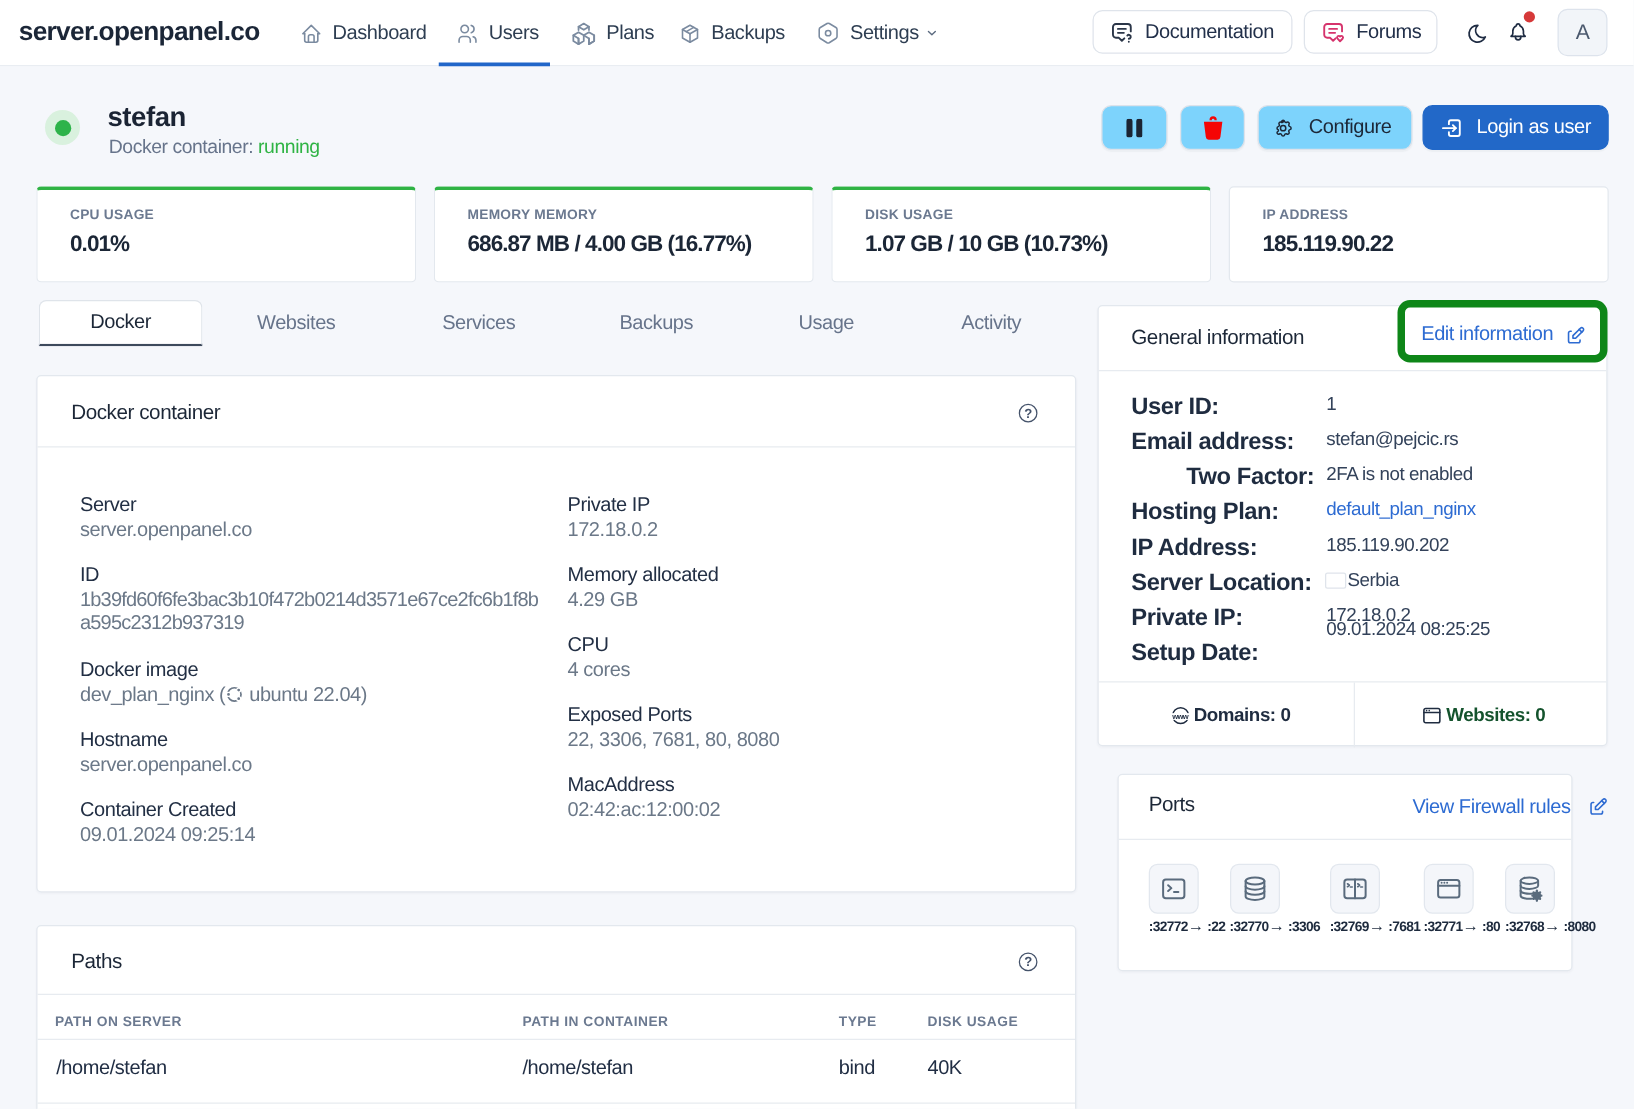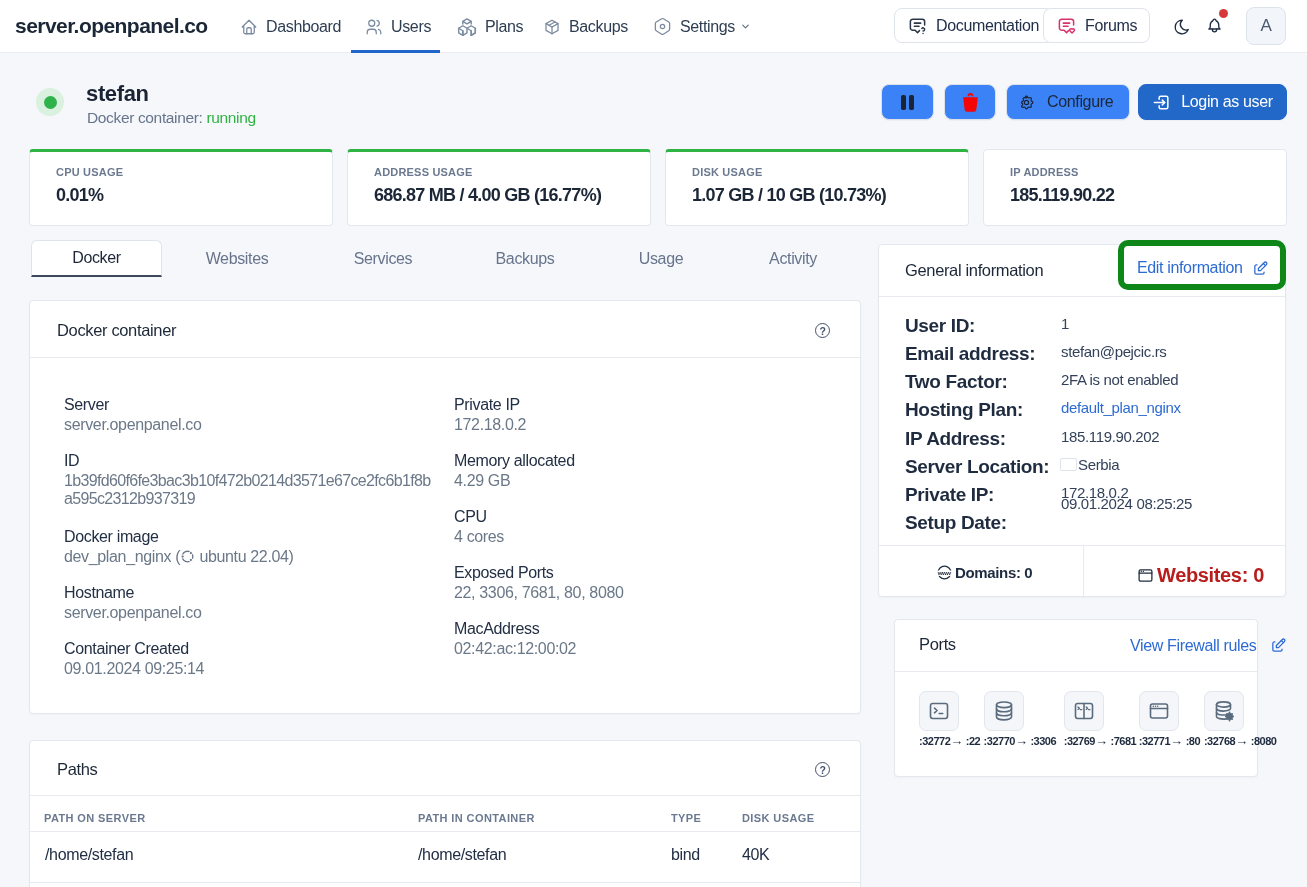--- a/index.html
+++ b/index.html
@@ -17,21 +17,21 @@
 .nav-underline { position:absolute; left:351px; top:50px; width:89px; height:3px; background:#2166c9; }
 .hbtn { position:absolute; top:8px; height:35px; background:#fff; border:1px solid #dfe4eb; border-radius:8px; display:flex; align-items:center; font-size:16px; color:#22304a; }
 .iconbtn { position:absolute; color:#1f2c43; }
 .avatar { position:absolute; left:1246px; top:7px; width:40px; height:38px; background:#f2f5f9; border:1px solid #dde3ec; border-radius:8px; color:#4b596e; font-size:17px; display:flex; align-items:center; justify-content:center; }
 
 .statusdot { position:absolute; left:36px; top:88px; width:28px; height:28px; border-radius:50%; background:#d9f1de; }
 .statusdot::after { content:""; position:absolute; left:7.5px; top:7.5px; width:13px; height:13px; border-radius:50%; background:#2db34a; }
 .uname { position:absolute; left:86px; top:81px; font-size:22px; font-weight:700; color:#1b2434; }
 .usub { position:absolute; left:87px; top:109px; font-size:15.5px; color:#67748b; }
 .usub b { color:#2fb344; font-weight:400; }
-.actbtn { position:absolute; top:84px; height:36px; background:#3b82f6; border:1px solid #dde2ea; border-radius:8px; display:flex; align-items:center; justify-content:center; box-shadow:0 1px 1px rgba(30,41,59,.04); }
+.actbtn { position:absolute; top:84px; height:36px; background:#7dd3fc; border:1px solid #dde2ea; border-radius:8px; display:flex; align-items:center; justify-content:center; box-shadow:0 1px 1px rgba(30,41,59,.04); }
 
 .stat { position:absolute; top:149px; width:304px; height:77px; background:#fff; border:1px solid #e3e8ee; border-radius:4px; }
 .stat.green { border-top:3px solid #2fb344; }
 .stat .lbl { position:absolute; left:26px; top:16px; font-size:11px; font-weight:700; letter-spacing:.2px; color:#6b7990; }
 .stat.green .lbl { top:14px; }
 .stat .val { position:absolute; left:26px; top:35px; font-size:18px; font-weight:700; letter-spacing:-0.75px; color:#1b2636; }
 .stat.green .val { top:33px; }
 
 .tab-active { position:absolute; left:31px; top:240px; width:131px; height:37px; background:#fff; border:1px solid #dfe4ea; border-bottom:2px solid #3d4a5c; border-radius:6px 6px 0 0; display:flex; align-items:center; justify-content:center; font-size:16px; color:#1c2737; }
 .tab { position:absolute; top:250px; font-size:16px; color:#67748b; transform:translateX(-50%); }
@@ -107,21 +107,21 @@
         <path d="M19.875 6.27c.7 .398 1.13 1.143 1.125 1.948v7.284c0 .809 -.443 1.555 -1.158 1.948l-6.75 4.27a2.269 2.269 0 0 1 -2.184 0l-6.75 -4.27a2.225 2.225 0 0 1 -1.158 -1.948v-7.285c0 -.809 .443 -1.554 1.158 -1.947l6.75 -3.98a2.33 2.33 0 0 1 2.25 0l6.75 3.98z"></path>
         <circle cx="12" cy="12" r="2.7"></circle>
       </svg>
       <span>Settings</span>
       <svg width="11" height="11" viewBox="0 0 24 24" fill="none" stroke="currentColor" stroke-width="2.4" stroke-linecap="round" stroke-linejoin="round" style="margin-left:-3px;color:#5c6b80">
         <path d="M6 9l6 6l6 -6"></path>
       </svg>
     </div>
   <div class="nav-underline"></div>
 
-  <div class="hbtn" style="left:874px; width:160px; padding-left:13px; gap:9px;margin-left:20px;">
+  <div class="hbtn" style="left:874px; width:160px; padding-left:13px; gap:9px;">
       <svg width="19" height="19" viewBox="0 0 24 24" fill="none" stroke="#2b3648" stroke-width="1.9" stroke-linecap="round" stroke-linejoin="round">
         <path d="M8 9h8"></path>
         <path d="M8 13h6"></path>
         <path d="M14.5 18.497l-2.5 2.503l-3 -3h-3a3 3 0 0 1 -3 -3v-8a3 3 0 0 1 3 -3h12a3 3 0 0 1 3 3v4.5"></path>
         <path d="M19 22v.01"></path>
         <path d="M19 19a2.003 2.003 0 0 0 .914 -3.782a1.98 1.98 0 0 0 -2.414 .483"></path>
       </svg>
       <span>Documentation</span>
     </div>
   <div class="hbtn" style="left:1043px; width:107px; padding-left:13px; gap:9px;">
@@ -177,21 +177,21 @@
         <path d="M13 15l3 -3"></path>
       </svg>
       <span style="font-size:16px;color:#fff;">Login as user</span>
     </div>
 
   <div class="stat green" style="left:29px;">
       <div class="lbl">CPU USAGE</div>
       <div class="val">0.01%</div>
     </div>
   <div class="stat green" style="left:347px;">
-      <div class="lbl">ADDRESS USAGE</div>
+      <div class="lbl">MEMORY MEMORY</div>
       <div class="val">686.87 MB / 4.00 GB (16.77%)</div>
     </div>
   <div class="stat green" style="left:665px;">
       <div class="lbl">DISK USAGE</div>
       <div class="val">1.07 GB / 10 GB (10.73%)</div>
     </div>
   <div class="stat" style="left:983px;">
       <div class="lbl">IP ADDRESS</div>
       <div class="val">185.119.90.22</div>
     </div>
@@ -252,21 +252,21 @@
     <div class="divider" style="top:141px;"></div>
   </div>
 
   <div class="card" style="left:878px; top:244px; width:408px; height:353px;">
     <div class="cardtitle" style="left:26px; top:16px;">General information</div>
     <div class="divider" style="top:51px;"></div>
     <div class="inforow-l" style="top:70px;">User ID:</div>
       <div class="inforow-v" style="top:70px;">1</div>
     <div class="inforow-l" style="top:98px;">Email address:</div>
       <div class="inforow-v" style="top:98px;">stefan@pejcic.rs</div>
-    <div class="inforow-l" style="top:126px;">Two Factor:</div>
+    <div class="inforow-l" style="top:126px;margin-left:44px;">Two Factor:</div>
       <div class="inforow-v" style="top:126px;">2FA is not enabled</div>
     <div class="inforow-l" style="top:154px;">Hosting Plan:</div>
       <div class="inforow-v bluelink" style="top:154px;">default_plan_nginx</div>
     <div class="inforow-l" style="top:183px;">IP Address:</div>
       <div class="inforow-v" style="top:183px;">185.119.90.202</div>
     <div class="inforow-l" style="top:211px;">Server Location:</div>
     <div class="abs" style="left:181px; top:213px; width:17px; height:13px; background:#fff; border:1px solid #dfe4eb; border-radius:2px;"></div>
     <div class="inforow-v" style="left:199px; top:211px;">Serbia</div>
     <div class="inforow-l" style="top:239px;">Private IP:</div>
       <div class="inforow-v" style="top:239px;">172.18.0.2</div>
@@ -275,21 +275,21 @@
     <div class="divider" style="top:300px;"></div>
     <div class="abs" style="left:204px; top:301px; width:1px; height:52px; background:#e7ebf0;"></div>
     <div class="abs" style="left:57px; top:319px; display:flex; align-items:center; gap:2px; font-size:15px; font-weight:700; color:#1f2c40;">
         <svg width="17" height="17" viewBox="0 0 24 24" fill="none" stroke="currentColor" stroke-width="1.7" stroke-linecap="round" stroke-linejoin="round" style="color:#1f2c40">
           <circle cx="12" cy="12" r="9"></circle>
           <rect x="1.6" y="9.2" width="20.8" height="7.6" fill="#fff" stroke="none"></rect>
           <text x="2.6" y="16" font-size="8.6" font-weight="700" stroke="none" fill="currentColor" letter-spacing="-0.8">www</text>
         </svg>
         <span>Domains: 0</span>
       </div>
-    <div class="abs" style="left:258px; top:319px; display:flex; align-items:center; gap:3px; font-size:20px; font-weight:700; color:#b91c1c;justify-content:center;">
+    <div class="abs" style="left:258px; top:319px; display:flex; align-items:center; gap:3px; font-size:15px; font-weight:700; color:#14532d;justify-content:center;">
         <svg width="17" height="17" viewBox="0 0 24 24" fill="none" stroke="currentColor" stroke-width="1.8" stroke-linecap="round" stroke-linejoin="round" style="color:#1f2c40">
           <rect x="3" y="4" width="18" height="16" rx="2"></rect>
           <path d="M3 8.5h18"></path>
           <path d="M6 6.3h.01"></path>
           <path d="M9 6.3h.01"></path>
         </svg>
         <span>Websites: 0</span>
       </div>
   </div>
   <div class="greenbox"></div>

